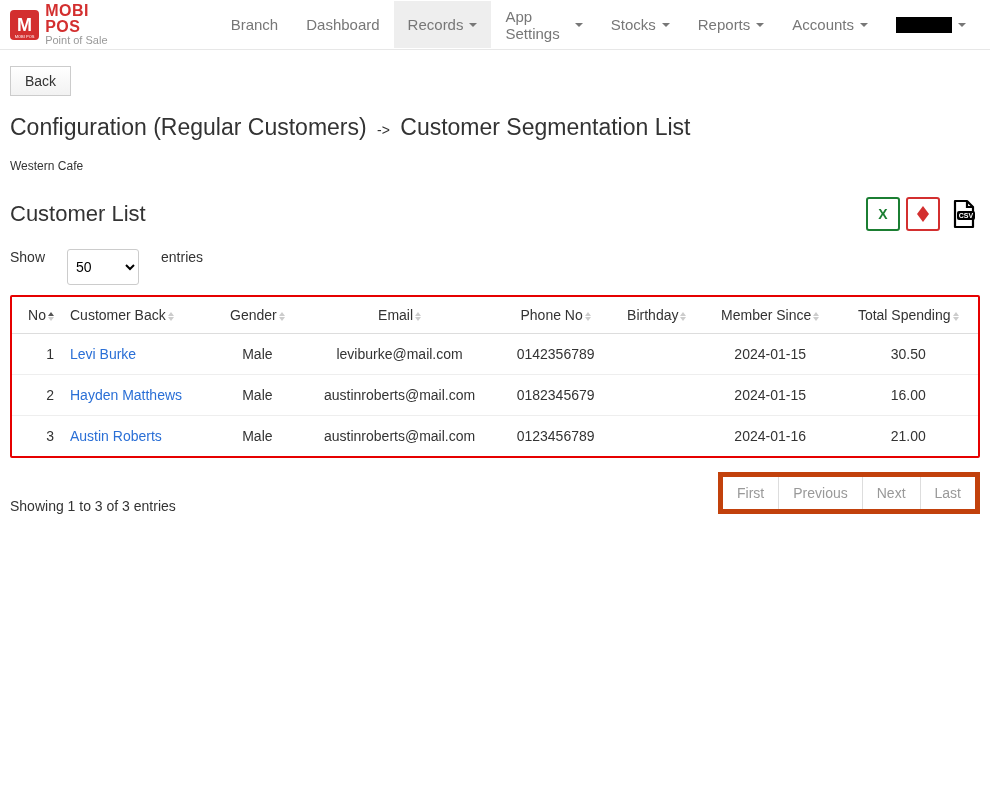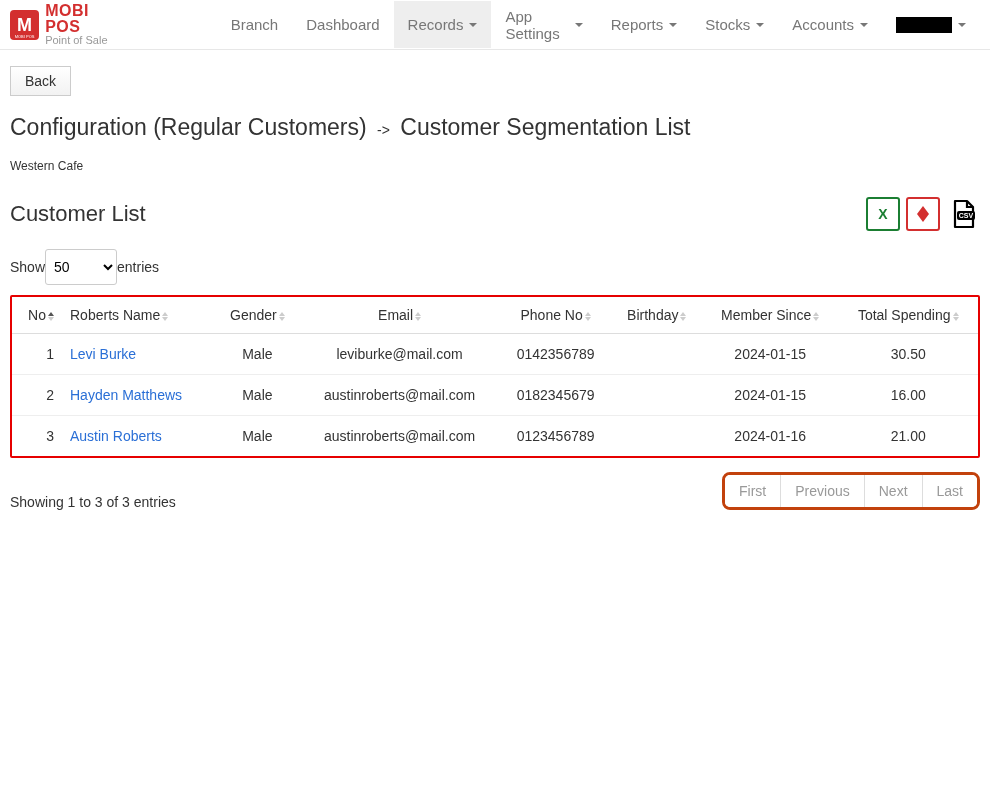--- a/index.html
+++ b/index.html
@@ -160,22 +160,22 @@
   display: flex; align-items: center; justify-content: center;
 }
 .controls-row {
   display: flex;
   justify-content: space-between;
   align-items: center;
   margin-bottom: 10px;
 }
 .show-entries {
   display: flex;
-  align-items: center;
-  gap: 0;
+  align-items: flex-start;
+  gap: 22px;
 }
 .show-entries select {
   border: 1px solid #ccc;
   border-radius: 3px;
   padding: 4px 4px;
   font-size: 14px;
   width: 72px;
   height: 36px;
   background: #fff;
 }
@@ -236,22 +236,22 @@
 .link { color: #2a6fd6; cursor: pointer; }
 .footer-row {
   display: flex;
   justify-content: space-between;
   align-items: flex-end;
   margin-top: 14px;
   font-size: 14px;
 }
 .pager {
   display: flex;
-  border: 3px solid #c2410c;
-  border-radius: 8px;
+  border: 5px solid #c2410c;
+  border-radius: 0;
   overflow: hidden;
 }
 .pager-btn {
   padding: 8px 14px;
   font-size: 14px;
   color: #999;
   background: #fff;
   border: none;
   border-right: 1px solid #ddd;
   cursor: pointer;
@@ -282,25 +282,25 @@
       </div>
     <div class="nav-item active">
         <span>Records</span>
         <span class="caret"></span>
       </div>
     <div class="nav-item">
         <span>App Settings</span>
         <span class="caret"></span>
       </div>
     <div class="nav-item">
+        <span>Stocks</span>
+        <span class="caret"></span>
+      </div>
+    <div class="nav-item">
         <span>Reports</span>
-        <span class="caret"></span>
-      </div>
-    <div class="nav-item">
-        <span>Stocks</span>
         <span class="caret"></span>
       </div>
     <div class="nav-item">
         <span>Accounts</span>
         <span class="caret"></span>
       </div>
     <div class="nav-item">
         <span class="user-box"></span>
         <span class="caret"></span>
       </div>
@@ -353,21 +353,21 @@
   </div>
 
   <div class="table-wrap">
     <table class="data">
       <thead>
         <tr>
           <th class="right" style="width:50px"><span>No</span><span class="sort asc">
                 <span class="up"></span>
                 <span class="down"></span>
               </span></th>
-          <th><span>Roberts Name</span><span class="sort">
+          <th><span>Customer Back</span><span class="sort">
                 <span class="up"></span>
                 <span class="down"></span>
               </span></th>
           <th class="center"><span>Gender</span><span class="sort">
                 <span class="up"></span>
                 <span class="down"></span>
               </span></th>
           <th class="center"><span>Email</span><span class="sort">
                 <span class="up"></span>
                 <span class="down"></span>

